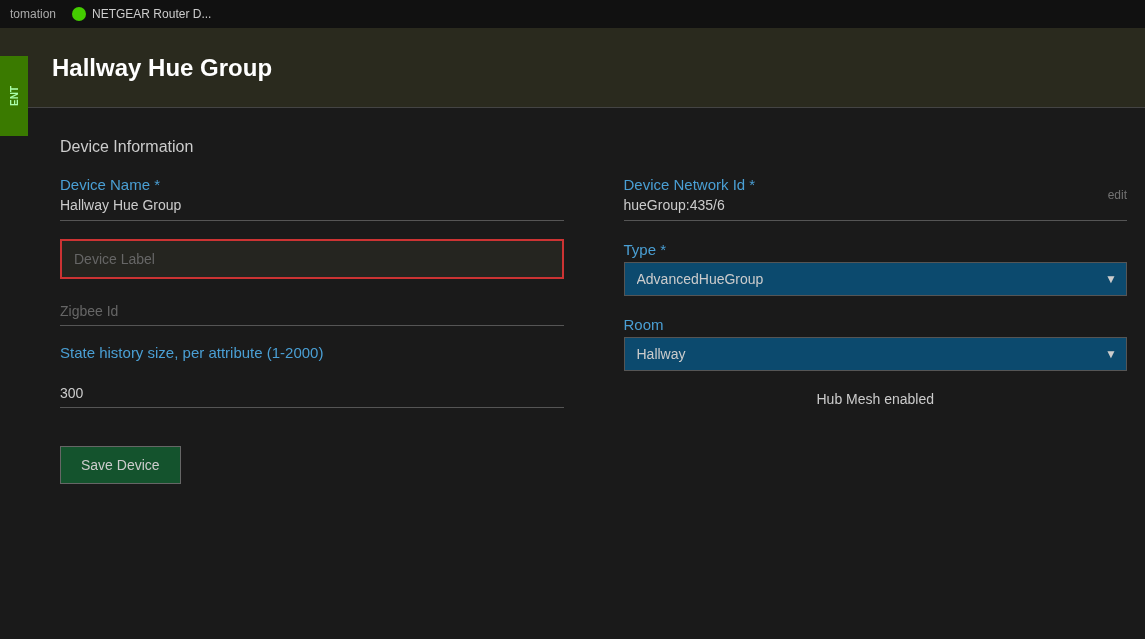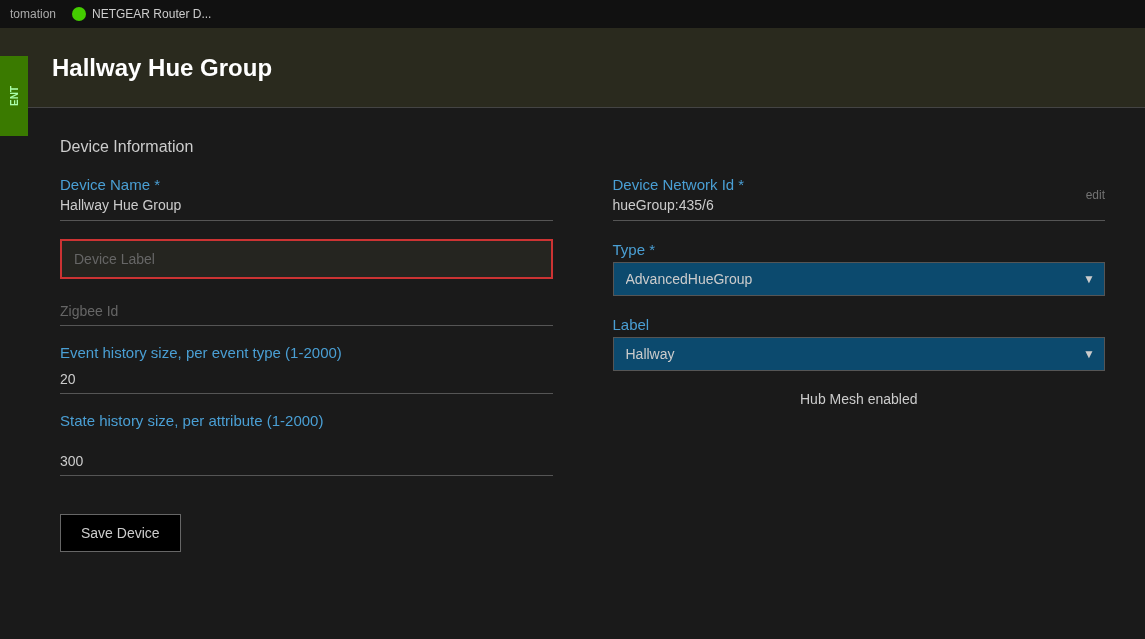--- a/index.html
+++ b/index.html
@@ -76,21 +76,21 @@
 
     .header-title {
       font-size: 24px;
       font-weight: bold;
       color: #ffffff;
       margin-left: 32px;
     }
 
     
     .main {
-      padding: 30px 40px 20px 60px;
+      padding: 30px 18px 20px 60px;
       height: calc(639px - 28px - 80px);
       overflow-y: auto;
     }
 
     .section-title {
       font-size: 16px;
       color: #cccccc;
       margin-bottom: 20px;
       font-weight: normal;
     }
@@ -211,21 +211,21 @@
     }
 
     .hub-mesh-text {
       color: #cccccc;
       font-size: 14px;
       margin-top: 20px;
       text-align: center;
     }
 
     .save-button {
-      background-color: #000000;
+      background-color: #14532d;
       color: #cccccc;
       border: 1px solid #666;
       padding: 10px 20px;
       font-size: 14px;
       cursor: pointer;
       margin-top: 20px;
     }
   </style>
 </head>
 <body>
@@ -264,24 +264,20 @@
       <div class="form-group">
         <input type="text" class="form-input" placeholder="Device Label" style="">
       </div>
 
       
       <div class="form-group">
         <input type="text" class="form-input-plain" placeholder="Zigbee Id" style="">
       </div>
 
       
-      <div class="form-group">
-        <label class="form-label">Event history size, per event type (1-2000)</label>
-        <input type="text" class="form-input-number" value="20" style="">
-      </div>
 
       
       <div class="form-group">
         <label class="form-label">State history size, per attribute (1-2000)</label>
       </div>
 
       
       <div class="form-group">
         <input type="text" class="form-input-number" value="300" style="">
       </div>
@@ -303,21 +299,21 @@
         <div class="select-wrapper">
           <select class="form-select">
             <option value="AdvancedHueGroup" selected="">AdvancedHueGroup</option>
             <option value="HueGroup">HueGroup</option>
           </select>
           <span class="select-arrow">▼</span>
         </div>
       </div>
 
       <div class="right-form-group">
-        <label class="form-label">Label</label>
+        <label class="form-label">Room</label>
         <div class="select-wrapper">
           <select class="form-select">
             <option value="Hallway" selected="">Hallway</option>
             <option value="Living Room">Living Room</option>
             <option value="Bedroom">Bedroom</option>
             <option value="Kitchen">Kitchen</option>
           </select>
           <span class="select-arrow">▼</span>
         </div>
       </div>

